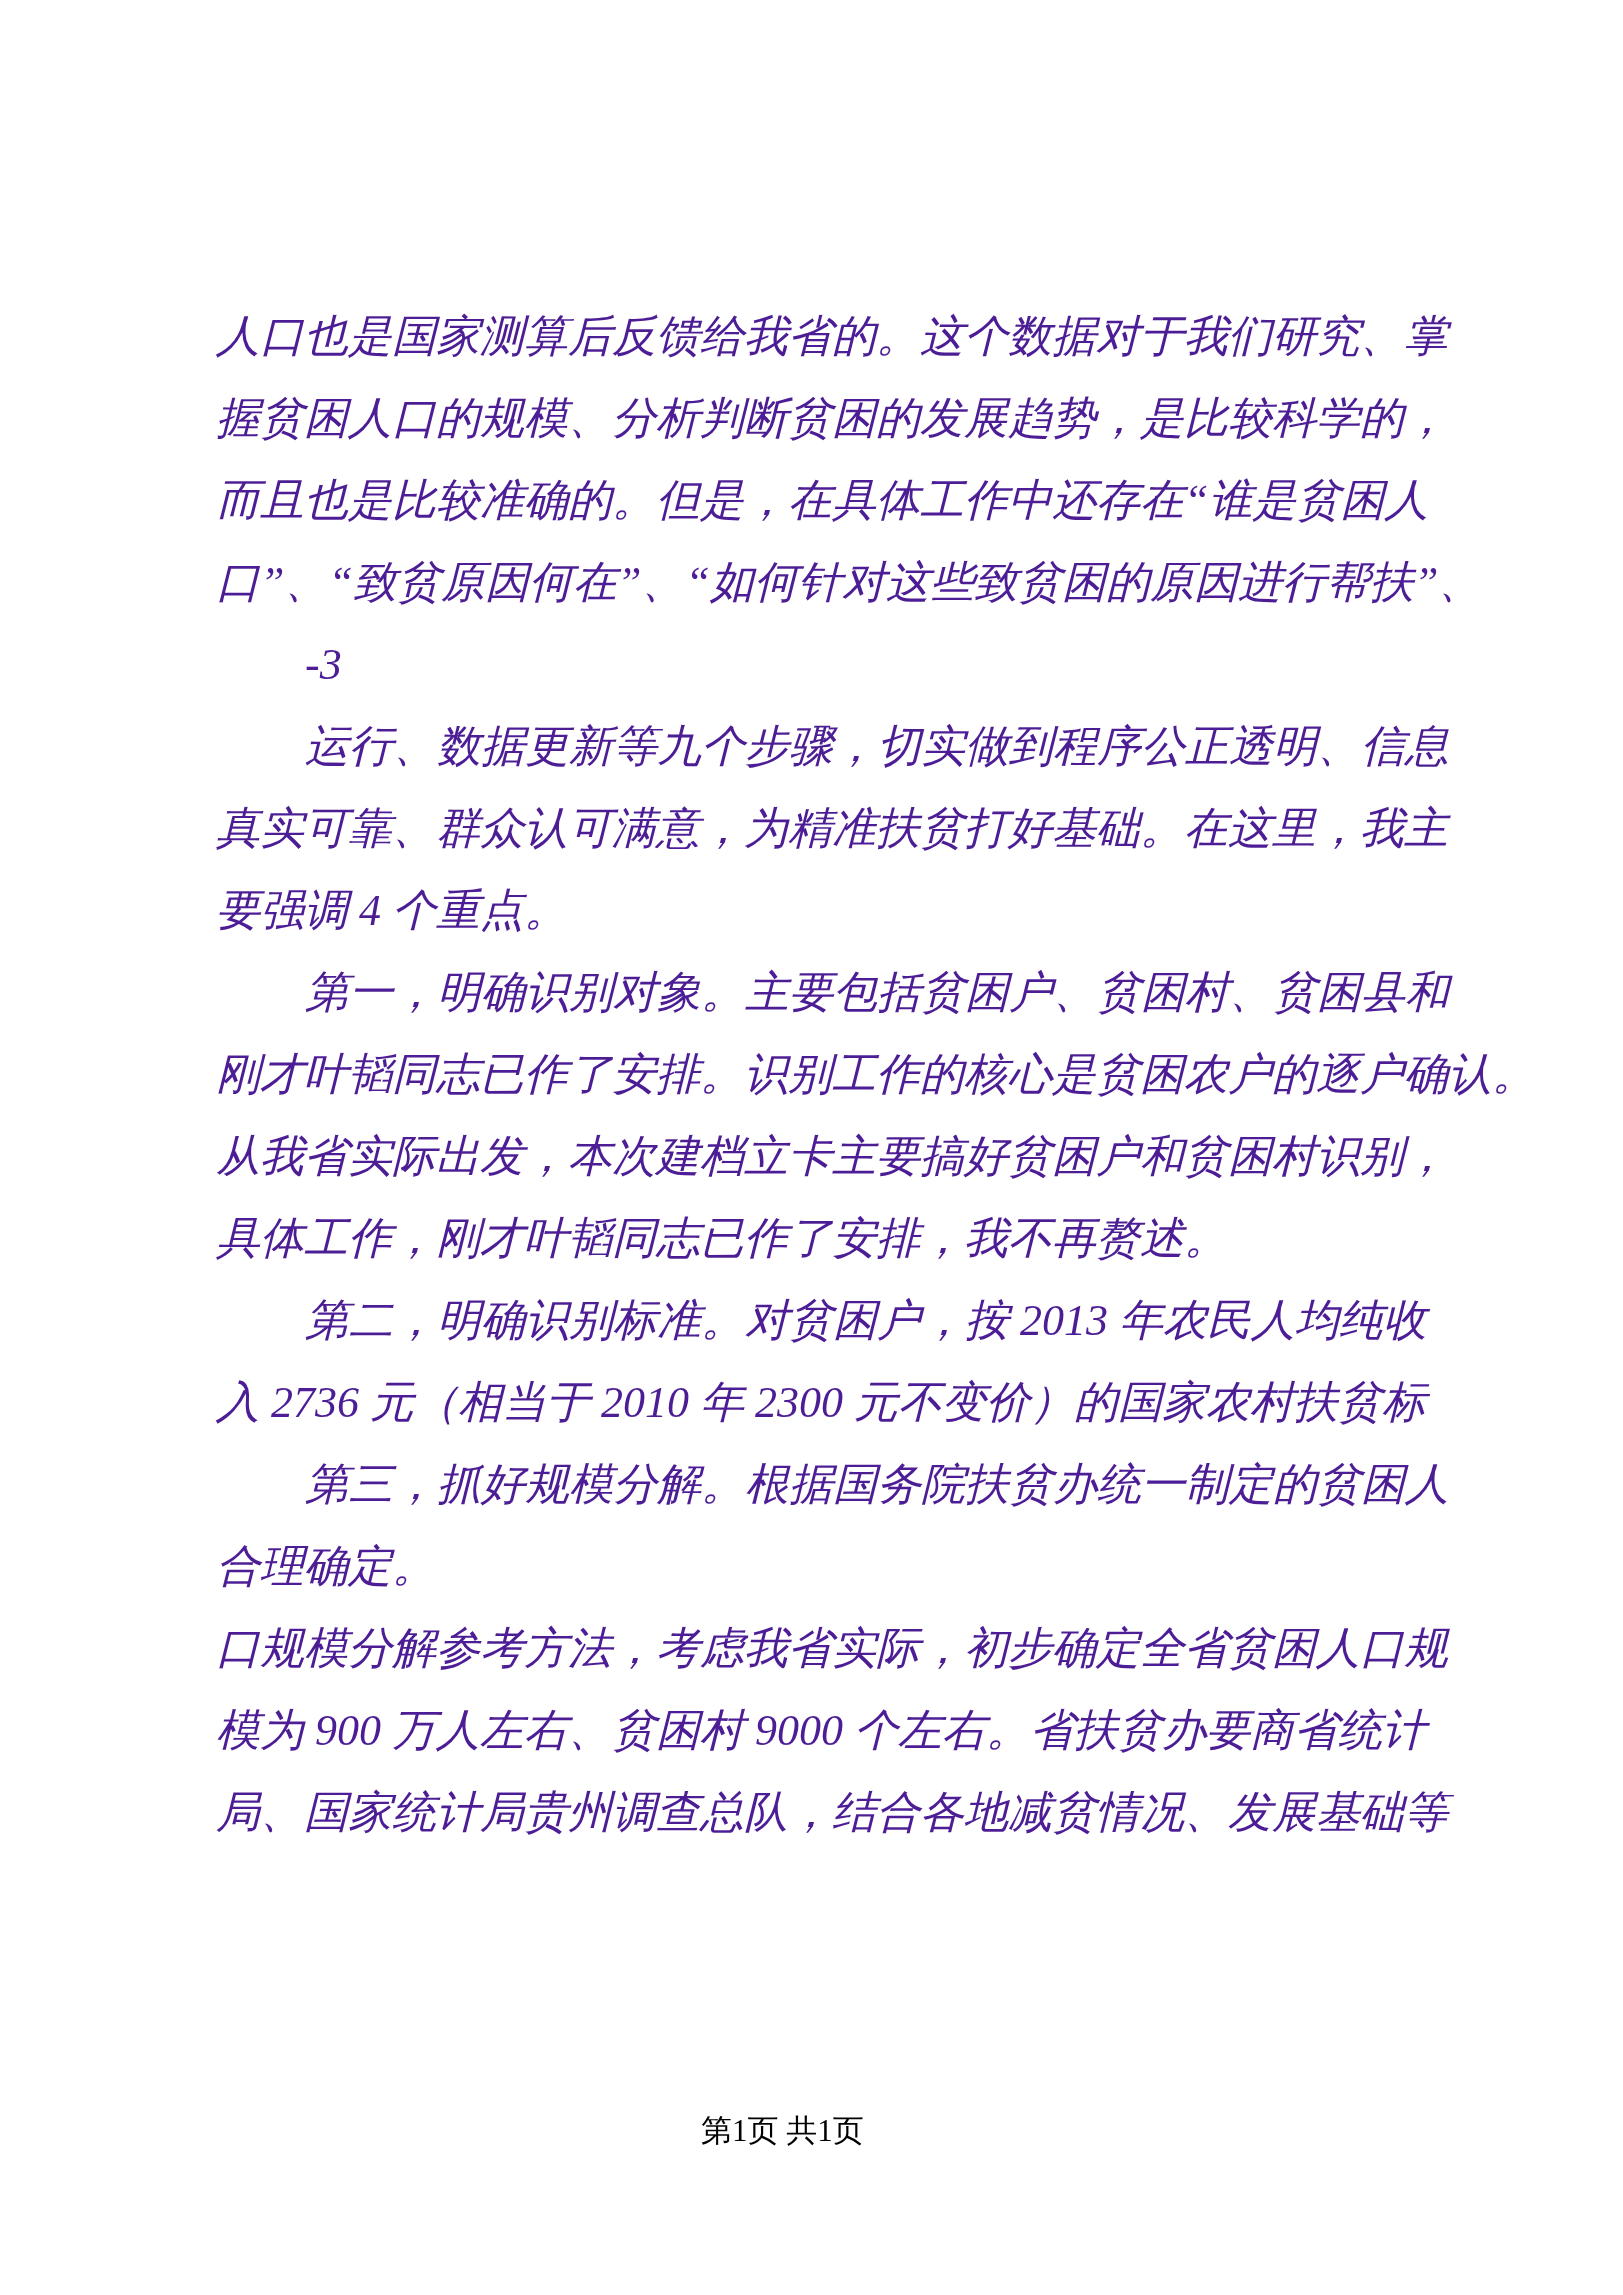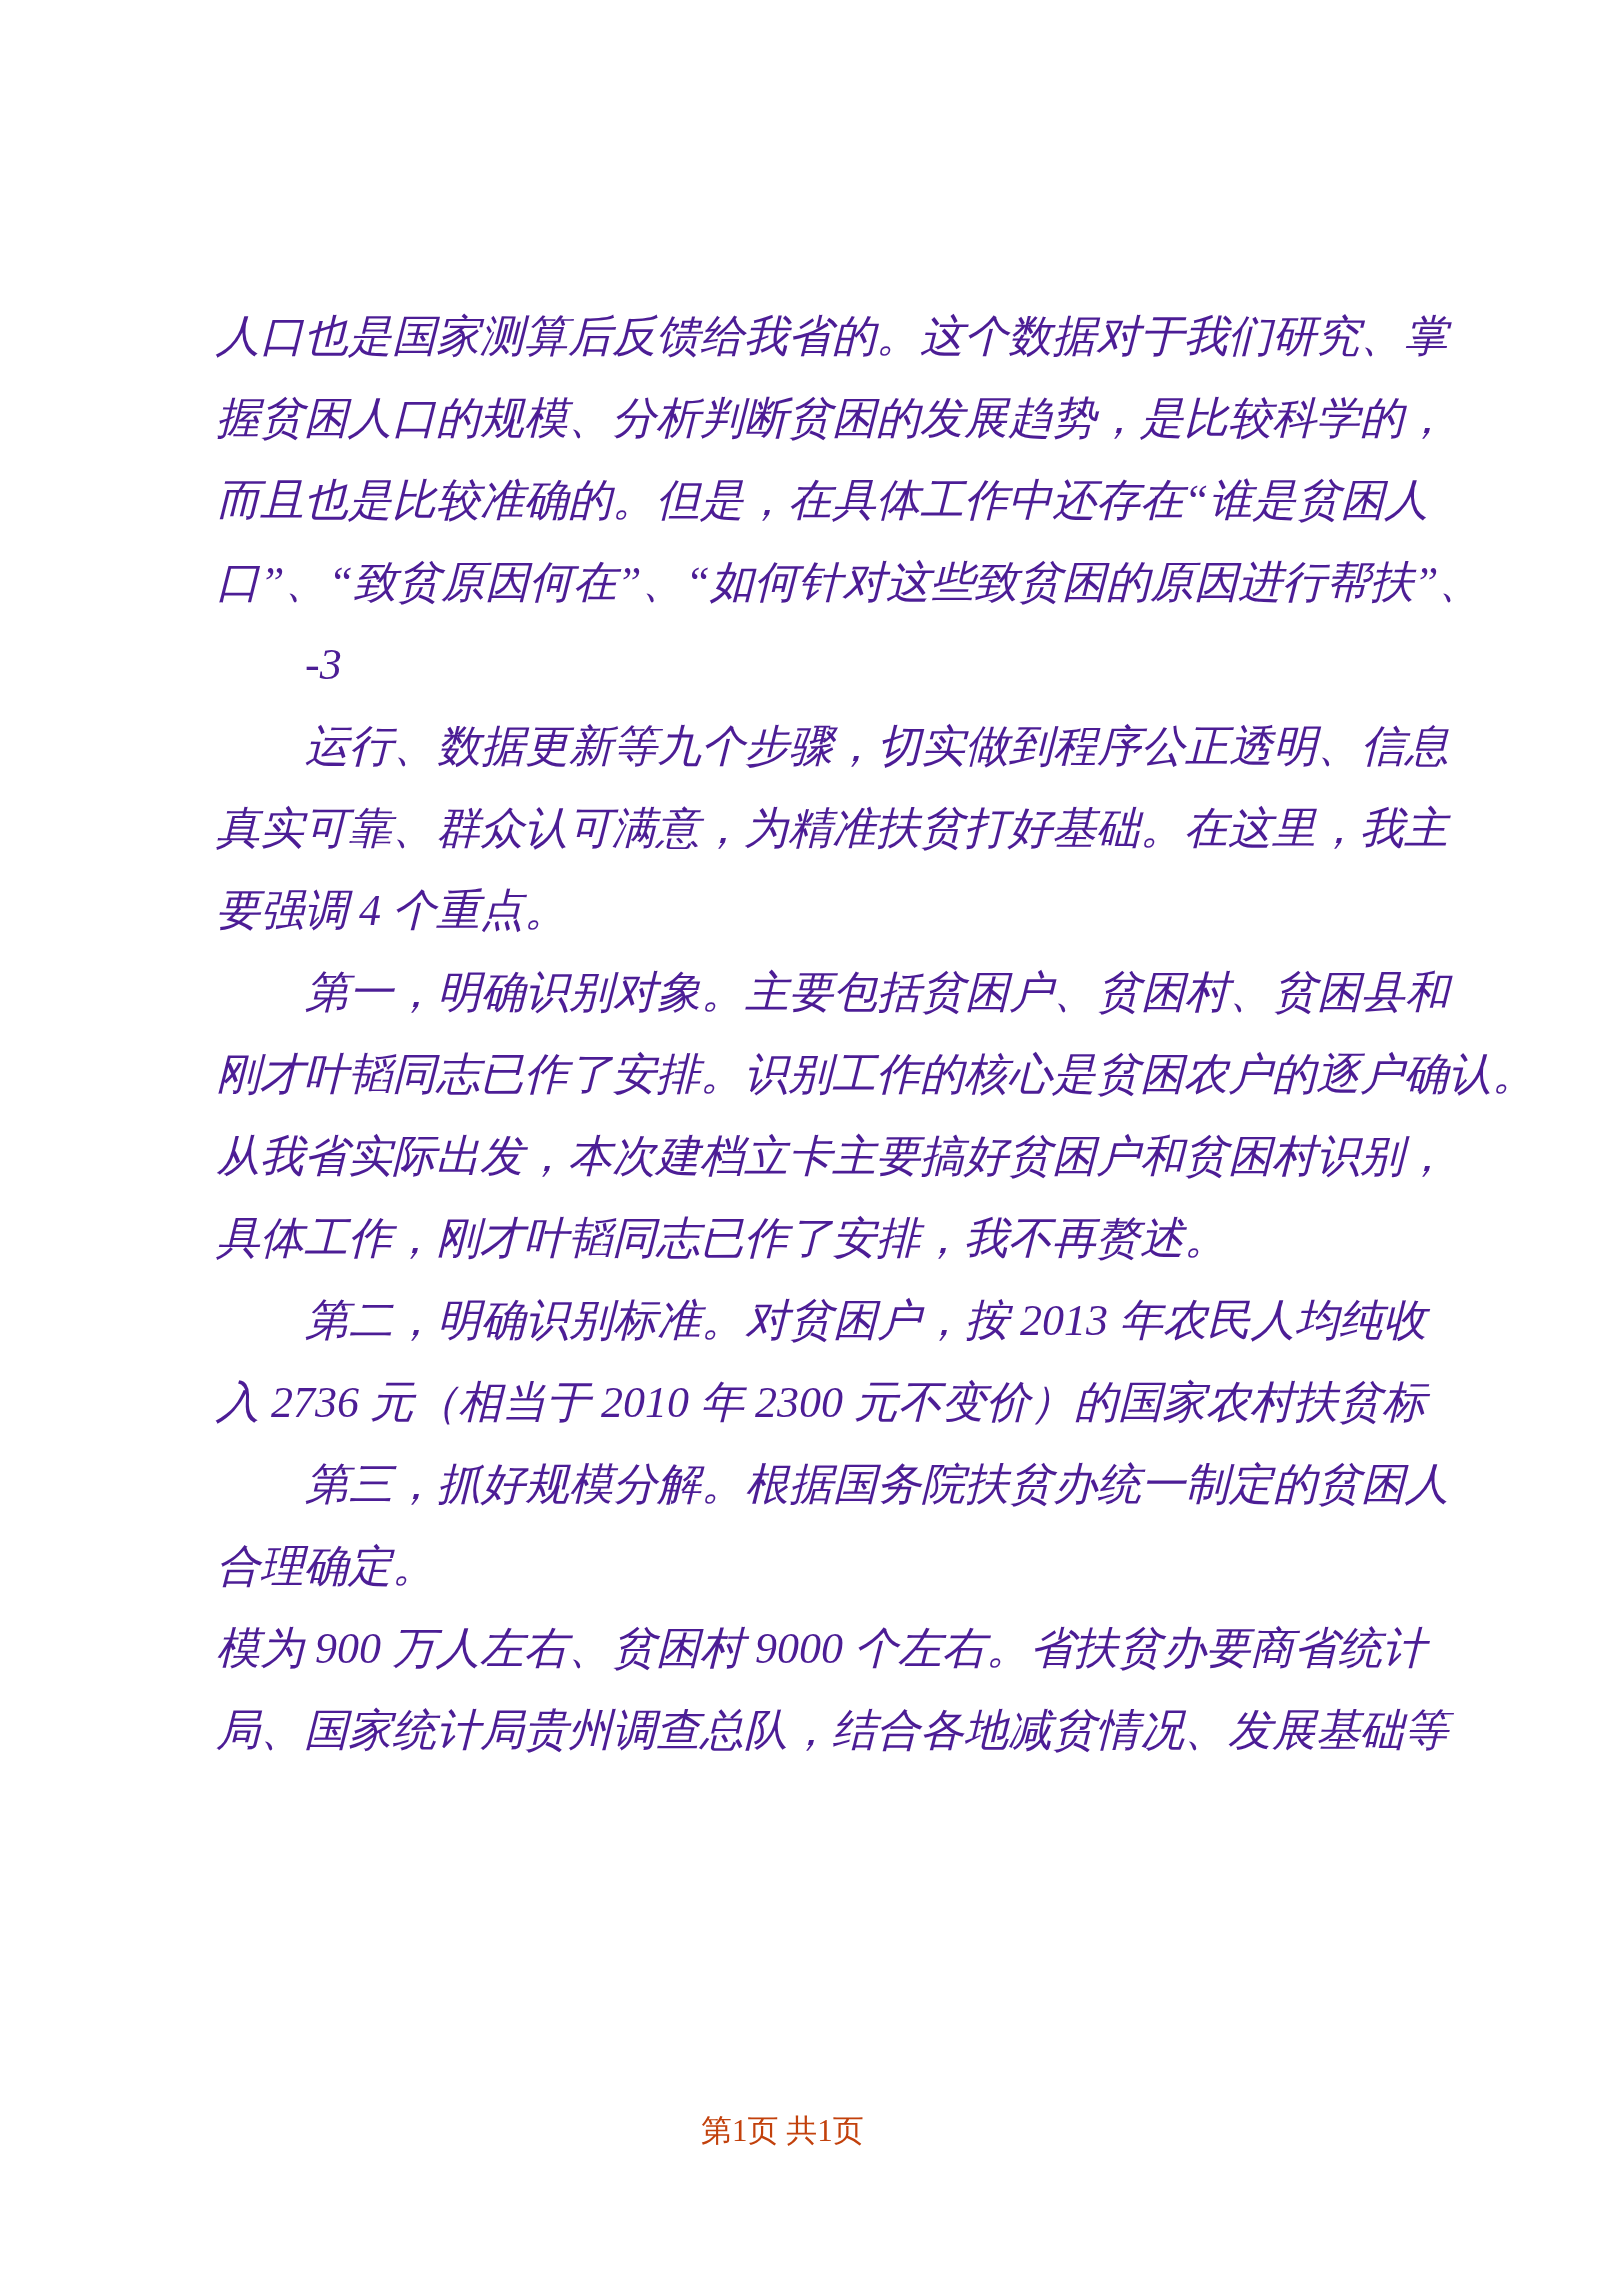--- a/index.html
+++ b/index.html
@@ -36,21 +36,21 @@
     height: 82px;
     white-space: pre;
   }
   .line.indent {
     text-indent: 89px;
   }
   .page-footer {
     position: absolute;
     left: 701px;
     top: 2113px;
-    color: #c2410c;
+    color: #000000;
     font-family: "Liberation Serif", "DejaVu Serif", serif;
     font-style: normal;
     font-size: 31px;
     line-height: 35px;
     white-space: pre;
   }
 </style>
 </head>
 <body>
 
@@ -66,20 +66,21 @@
     <div class="line">真实可靠、群众认可满意，为精准扶贫打好基础。在这里，我主</div>
     <div class="line">要强调 4 个重点。</div>
     <div class="line indent">第一，明确识别对象。主要包括贫困户、贫困村、贫困县和</div>
     <div class="line">刚才叶韬同志已作了安排。识别工作的核心是贫困农户的逐户确认。</div>
     <div class="line">从我省实际出发，本次建档立卡主要搞好贫困户和贫困村识别，</div>
     <div class="line">具体工作，刚才叶韬同志已作了安排，我不再赘述。</div>
     <div class="line indent">第二，明确识别标准。对贫困户，按 2013 年农民人均纯收</div>
     <div class="line">入 2736 元（相当于 2010 年 2300 元不变价）的国家农村扶贫标</div>
     <div class="line indent">第三，抓好规模分解。根据国务院扶贫办统一制定的贫困人</div>
     <div class="line">合理确定。</div>
+    <div class="line">口规模分解参考方法，考虑我省实际，初步确定全省贫困人口规</div>
     <div class="line">模为 900 万人左右、贫困村 9000 个左右。省扶贫办要商省统计</div>
     <div class="line">局、国家统计局贵州调查总队，结合各地减贫情况、发展基础等</div>
   </div>
 
   <div class="page-footer">第1页 共1页</div>
 
 </div>
 
 
 </body></html>

